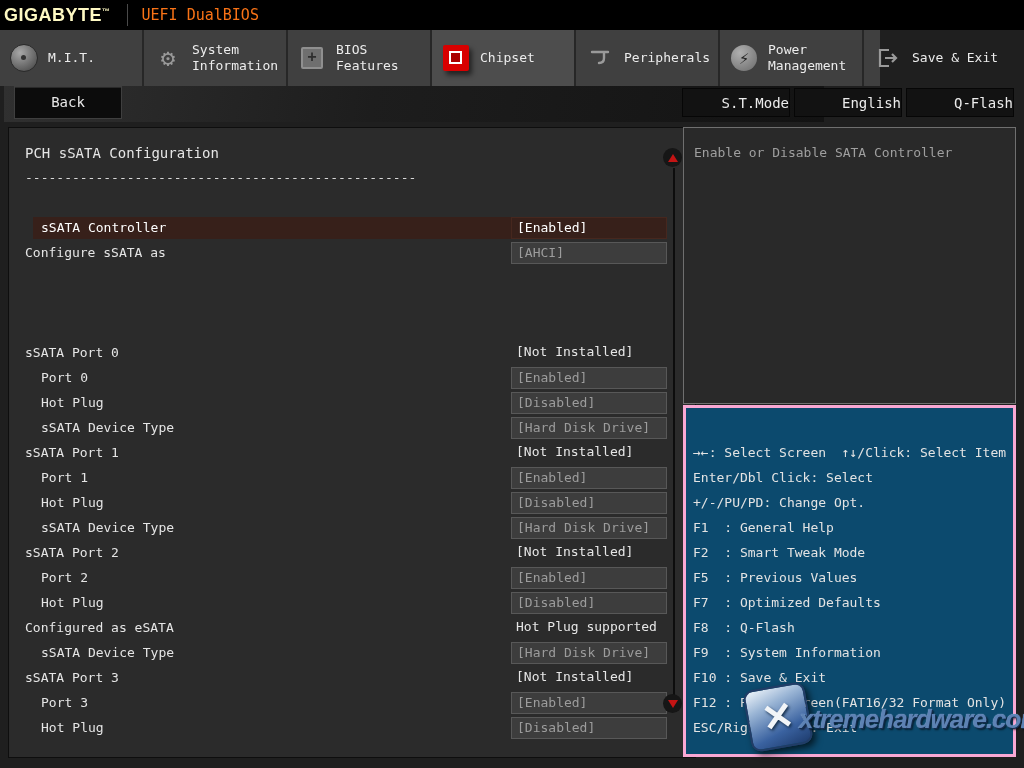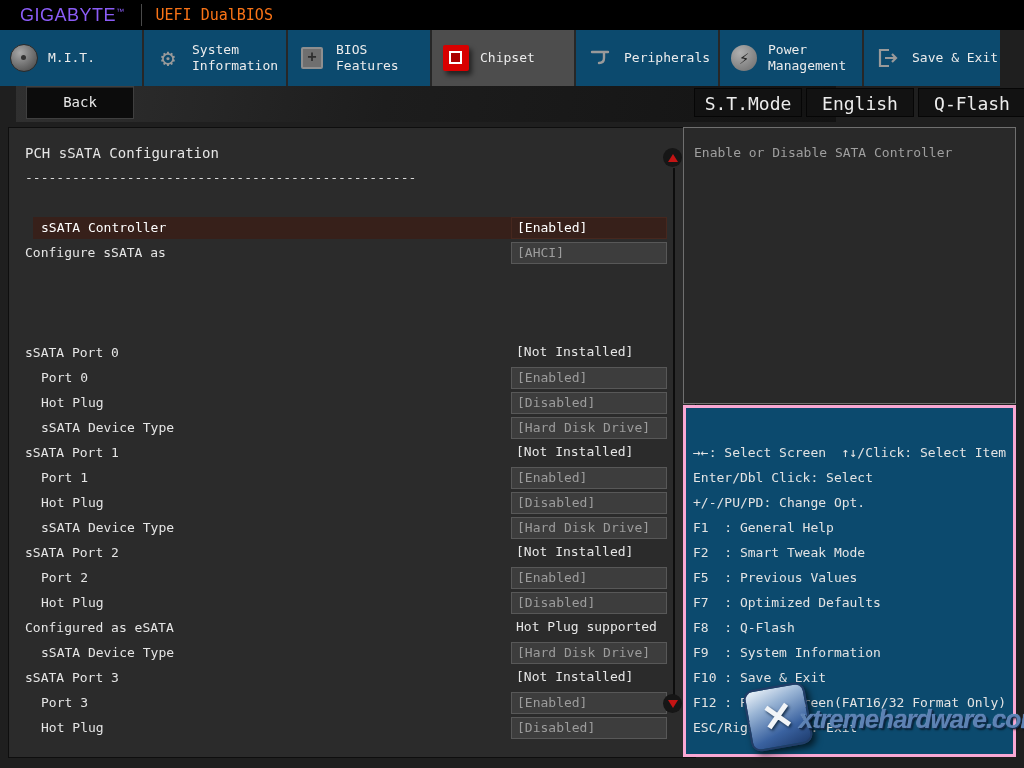--- a/index.html
+++ b/index.html
@@ -2,44 +2,44 @@
 <html><head>
 <meta charset="utf-8">
 <style>
   html,body{margin:0;padding:0}
   body{
     width:1024px;height:768px;position:relative;overflow:hidden;
     background:#1f1f1f;font-family:"DejaVu Sans Mono",monospace;
   }
   
   .topbar{position:absolute;left:0;top:0;width:1024px;height:30px;background:#000;display:flex;align-items:center}
-  .brand{color:#8b5cf6;font-family:"Liberation Sans",sans-serif;font-weight:normal;font-size:18px;letter-spacing:.5px;margin-left:20px}
+  .brand{color:#fef9c3;font-family:"Liberation Sans",sans-serif;font-weight:bold;font-size:18px;letter-spacing:.5px;margin-left:4px}
   .brand sup{font-size:8px}
   .top-divider{width:1px;height:22px;background:#4a4a4a;margin:0 14px 0 16px}
   .product{color:#f97316;font-size:15px}
 
   
-  .tabbar{position:absolute;left:0;top:30px;width:1000px;height:56px;background:#0c4a6e;display:flex}
+  .tabbar{position:absolute;left:0;top:30px;width:880px;height:56px;background:#404040;display:flex}
   .tab{flex:1;display:flex;align-items:center;gap:10px;padding-left:10px;border-right:2px solid #272727;cursor:pointer;box-sizing:border-box}
   .tab:last-child{border-right:none}
   .tab.active{background:#4d4d4d}
   .tab-label{color:#ececec;font-size:13px;line-height:16px;width:94px}
   .ticon{flex:0 0 auto;display:flex;align-items:center;justify-content:center;width:28px;height:28px}
   .gauge{width:26px;height:26px;border-radius:50%;background:radial-gradient(circle at 35% 30%,#a8a8a8,#5e5e5e 70%,#3a3a3a);border:1px solid #2a2a2a;position:relative}
   .gauge::after{content:'';position:absolute;left:10px;top:10px;width:5px;height:5px;border-radius:50%;background:#333}
   .glyph{font-size:24px;color:#9a9a9a;line-height:1}
   .bios-chip{width:18px;height:18px;border:2px solid #8f8f8f;background:#6f6f6f;color:#2e2e2e;font-weight:bold;font-size:15px;line-height:17px;text-align:center;border-radius:2px}
   .chipset-chip{width:26px;height:26px;background:#d80000;border-radius:2px;position:relative;box-shadow:3px 4px 5px rgba(0,0,0,.55)}
   .chipset-chip::after{content:'';position:absolute;left:6px;top:6px;width:9px;height:9px;border:2px solid #fff;background:#a00}
   .power-circ{width:26px;height:26px;border-radius:50%;background:radial-gradient(circle at 35% 30%,#b0b0b0,#6a6a6a);display:flex;align-items:center;justify-content:center;color:#222;font-size:17px}
 
   
-  .subbar{position:absolute;left:16px;top:86px;width:820px;height:36px;background:linear-gradient(100deg,#303030 0%,#1d1d1d 45%,#131313 100%)}
+  .subbar{position:absolute;left:4px;top:86px;width:820px;height:36px;background:linear-gradient(100deg,#303030 0%,#1d1d1d 45%,#131313 100%)}
   .back-btn{position:absolute;left:10px;top:0px;width:106px;height:31px;background:#0c0c0c;border:1px solid #3f3f3f;color:#e8e8e8;font-size:14px;text-align:center;line-height:30px;cursor:pointer;box-shadow:inset 0 1px 0 #2a2a2a}
-  .mini-btn{position:absolute;top:2px;width:108px;height:29px;background:#121212;color:#ececec;font-size:18px;text-align:center;line-height:29px;cursor:pointer;border:1px solid #060606;box-sizing:border-box}
+  .mini-btn{position:absolute;top:2px;width:108px;height:29px;background:#121212;color:#ececec;font-size:14px;text-align:right;line-height:29px;cursor:pointer;border:1px solid #060606;box-sizing:border-box}
   .btn-st{left:678px}.btn-en{left:790px}.btn-qf{left:902px}
 
   
   .main-panel{position:absolute;left:8px;top:127px;width:688px;height:631px;background:#2b2b2b;border:1px solid #0e0e0e;box-sizing:border-box}
   .panel-title{position:absolute;left:16px;top:17px;color:#e6e6e6;font-size:14px}
   .panel-sep{position:absolute;left:16px;top:42px;color:#d8d8d8;font-size:13px;letter-spacing:0}
   #rows{position:absolute;left:0;top:88px;width:670px}
   .row{height:25px;position:relative}
   .row .lab{position:absolute;left:16px;top:1px;height:22px;line-height:22px;font-size:13px;white-space:pre}
   .row.indent .lab{left:32px}

